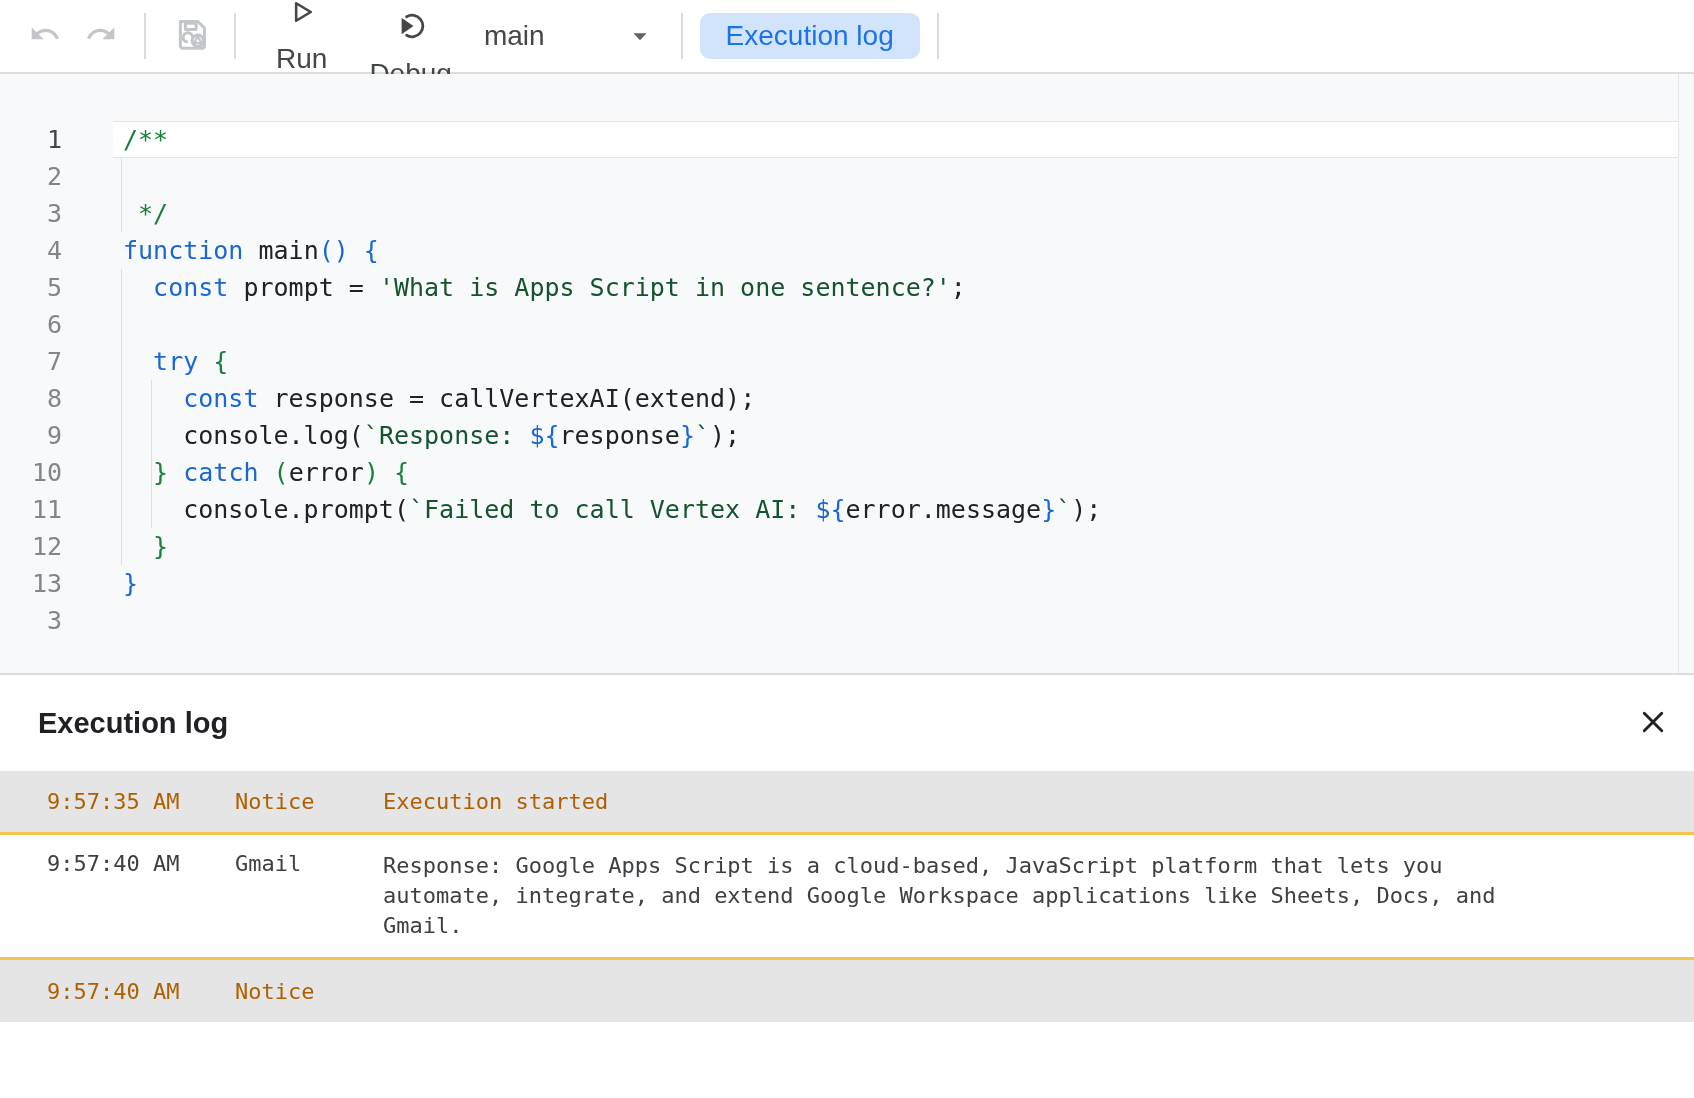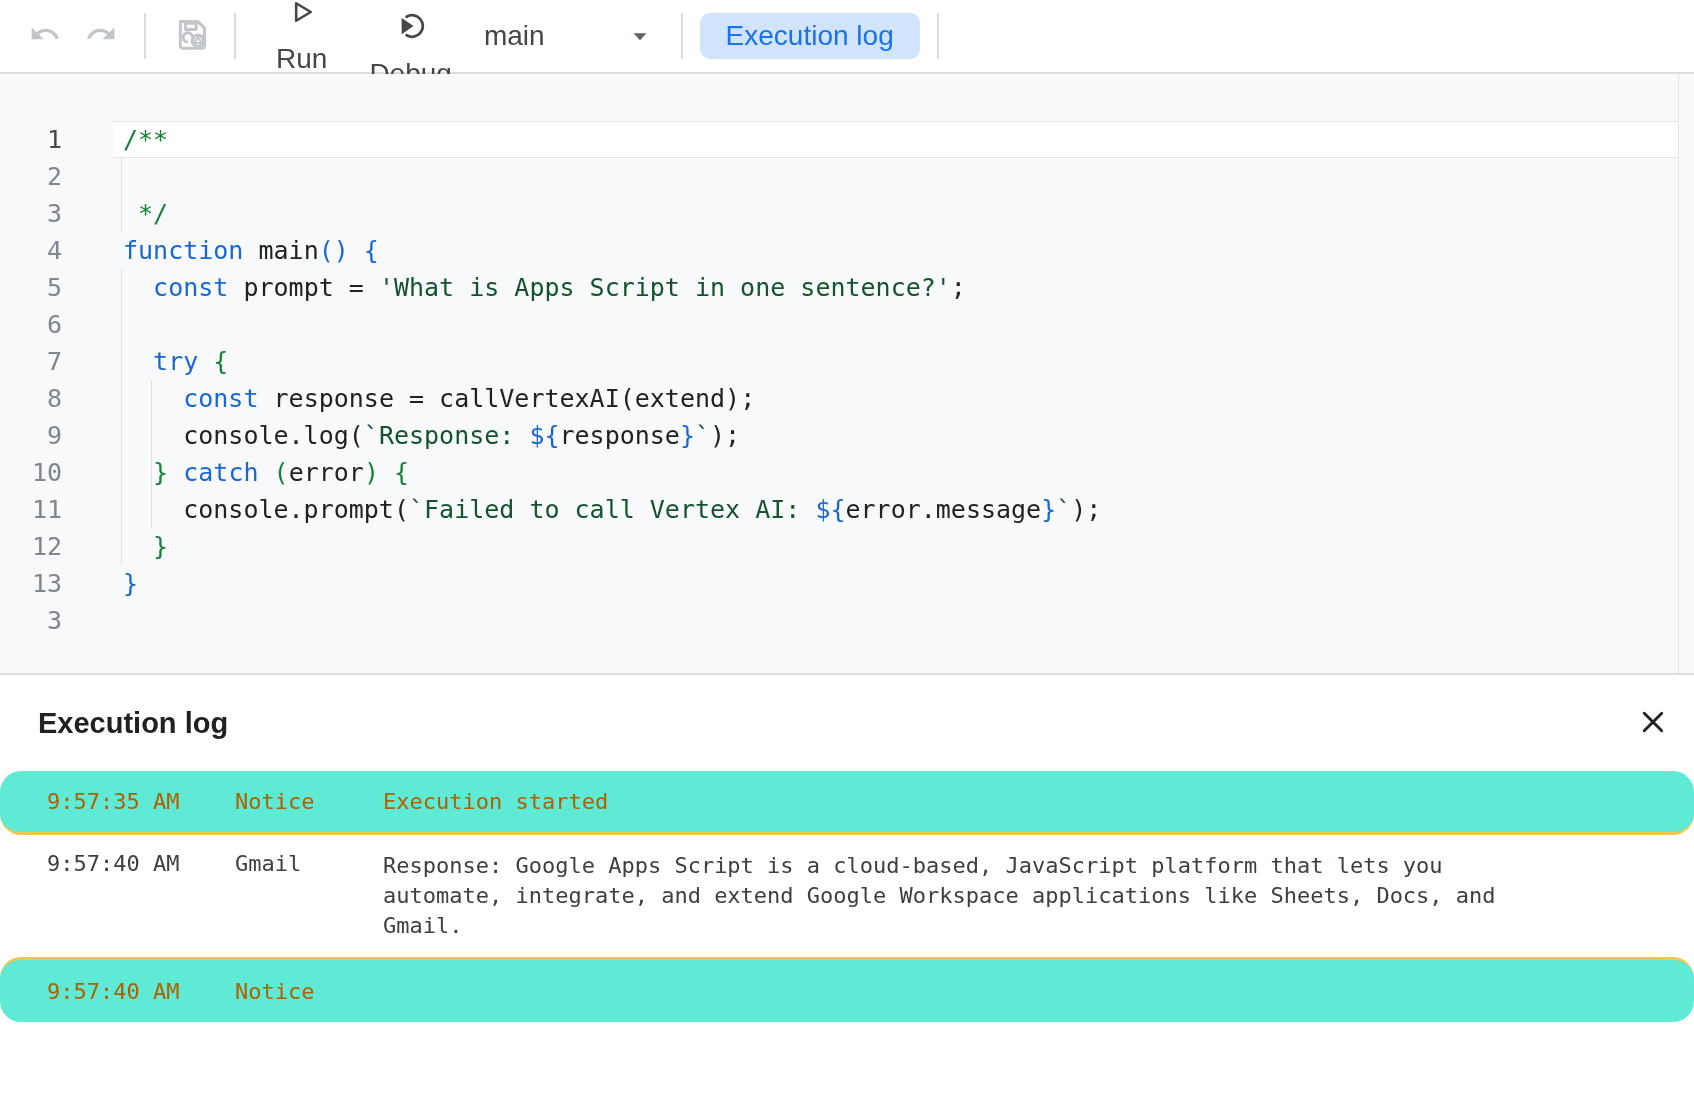--- a/index.html
+++ b/index.html
@@ -39,21 +39,21 @@
   .right-rail { position:absolute; right:15px; top:0; bottom:0; width:1px; background:#e3e5e8; }
 
   
   .log-panel { height:423px; background:#fff; border-top:2px solid #dadce0; }
   .log-header { height:96px; display:flex; align-items:center; padding:0 24px 0 38px; }
   .log-title { font-size:29px; font-weight:bold; color:#202124; flex:1; }
   .close-btn { width:34px; height:34px; display:flex; align-items:center;
     justify-content:center; cursor:pointer; background:none; border:none; }
   .log-rows { font-family:"DejaVu Sans Mono","Liberation Mono",monospace; font-size:22px; }
   .log-row { display:flex; padding-left:47px; }
-  .log-row.notice { background:#5eead4; color:#b06000; height:64px; align-items:center;border-radius:21px; }
+  .log-row.notice { background:#e5e5e5; color:#b06000; height:64px; align-items:center; }
   .log-row.notice.first { border-bottom:3px solid #f2c54c; }
   .log-row.notice.last  { border-top:3px solid #f2c54c; height:65px; }
   .log-row.info { background:#fff; color:#3c4043; padding-top:16px; padding-bottom:16px; }
   .col-time  { width:188px; flex:none; }
   .col-level { width:148px; flex:none; }
   .col-msg   { width:1160px; line-height:30px; }
   .log-row.notice .col-msg { line-height:normal; }
 </style>
 </head>
 <body>

